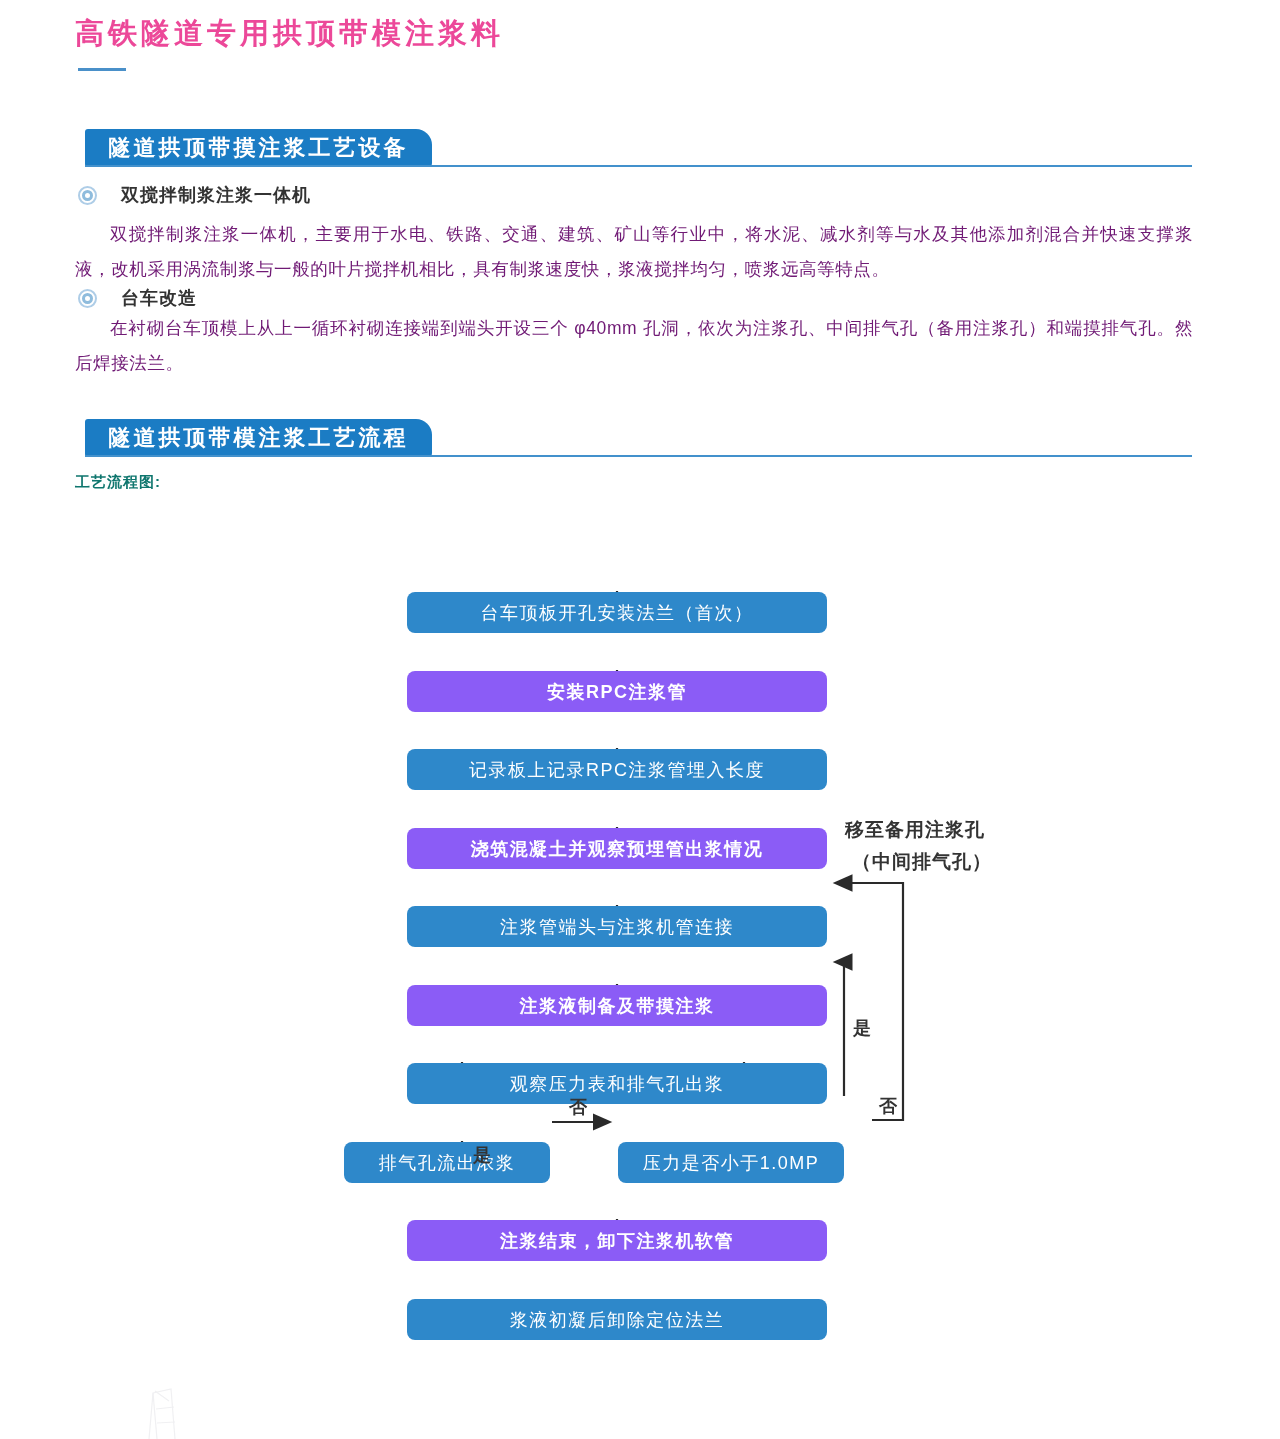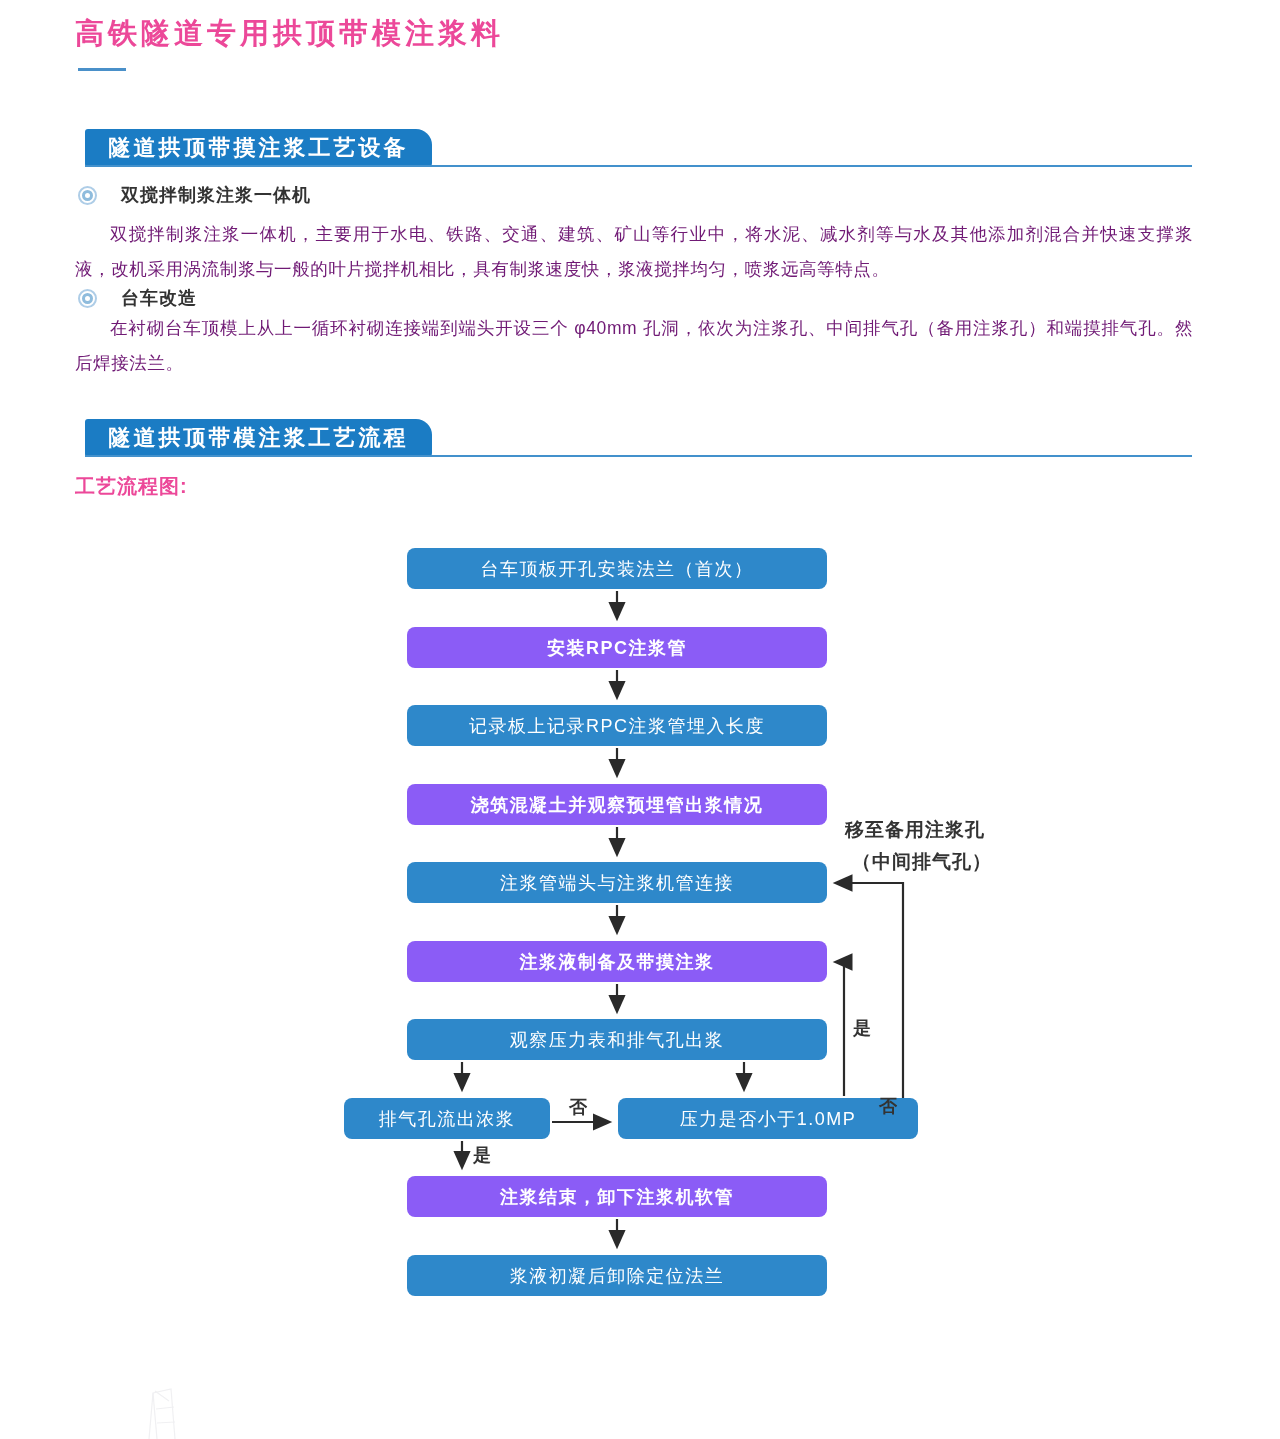--- a/index.html
+++ b/index.html
@@ -16,26 +16,26 @@
   .banner-line{position:absolute;left:85px;width:1107px;height:2px;background:#4391cc;}
 
   .bullet-row{position:absolute;left:78px;display:flex;align-items:center;gap:24px;}
   .ring{width:15px;height:15px;border-radius:50%;border:2px solid #aecde7;position:relative;flex:0 0 auto;}
   .ring::after{content:"";position:absolute;inset:2px;border-radius:50%;border:3px solid #8fbcdd;}
   .bullet-heading{font-size:18px;font-weight:bold;color:#333;letter-spacing:1px;}
 
   .para{position:absolute;left:75px;width:1118px;font-size:17.5px;color:#701a75;
     line-height:35px;text-align:justify;text-indent:2em;letter-spacing:0.6px;}
 
-  .diagram-label{position:absolute;left:75px;top:473px;font-size:20px;font-weight:bold;
-    color:#ec4899;letter-spacing:1px;}
+  .diagram-label{position:absolute;left:75px;top:473px;font-size:15px;font-weight:bold;
+    color:#0f766e;letter-spacing:1px;}
 
   .node{position:absolute;left:407px;width:420px;height:41px;border-radius:8px;
     color:#fff;font-size:18px;letter-spacing:1.5px;display:flex;align-items:center;
-    justify-content:center;white-space:nowrap;}
+    justify-content:center;white-space:nowrap;margin-top:44px;}
   .node.blue{background:#2e88ca;}
   .node.gray{background:#8b5cf6;font-weight:bold;}
 
   .edge-label{position:absolute;font-size:18px;font-weight:bold;color:#333;}
   .side-note{position:absolute;font-size:19px;font-weight:bold;color:#333;letter-spacing:1px;white-space:nowrap;}
 
   svg.arrows{position:absolute;left:0;top:0;pointer-events:none;}
   .wm{position:absolute;left:135px;top:1383px;opacity:0.55;}
 </style>
 </head>
@@ -90,21 +90,21 @@
   </svg>
 
   <div class="node blue" style="top:548px">台车顶板开孔安装法兰（首次）</div>
   <div class="node gray" style="top:627px">安装RPC注浆管</div>
   <div class="node blue" style="top:705px">记录板上记录RPC注浆管埋入长度</div>
   <div class="node gray" style="top:784px">浇筑混凝土并观察预埋管出浆情况</div>
   <div class="node blue" style="top:862px">注浆管端头与注浆机管连接</div>
   <div class="node gray" style="top:941px">注浆液制备及带摸注浆</div>
   <div class="node blue" style="top:1019px">观察压力表和排气孔出浆</div>
   <div class="node blue" style="top:1098px;left:344px;width:206px">排气孔流出浓浆</div>
-  <div class="node blue" style="top:1098px;left:618px;width:300px">压力是否小于1.0MP</div>
+  <div class="node blue" style="top:1098px;left:618px;width:226px">压力是否小于1.0MP</div>
   <div class="node gray" style="top:1176px">注浆结束，卸下注浆机软管</div>
   <div class="node blue" style="top:1255px">浆液初凝后卸除定位法兰</div>
 
   <span class="edge-label" style="left:569px;top:1095px">否</span>
   <span class="edge-label" style="left:473px;top:1143px">是</span>
   <span class="edge-label" style="left:853px;top:1016px">是</span>
   <span class="edge-label" style="left:879px;top:1094px">否</span>
 
   <span class="side-note" style="left:845px;top:817px">移至备用注浆孔</span>
   <span class="side-note" style="left:852px;top:849px">（中间排气孔）</span>

